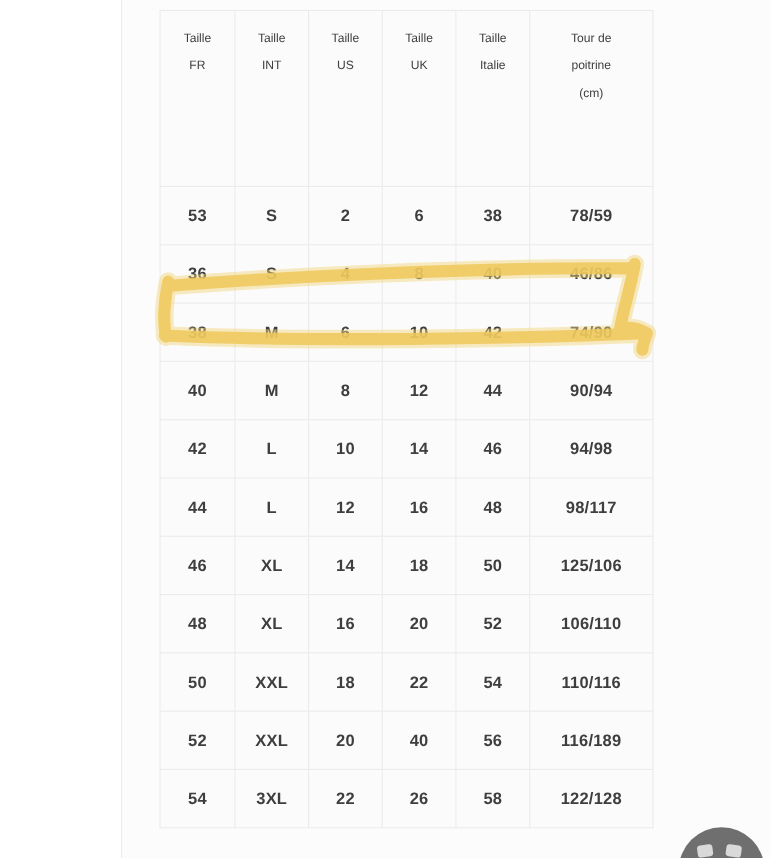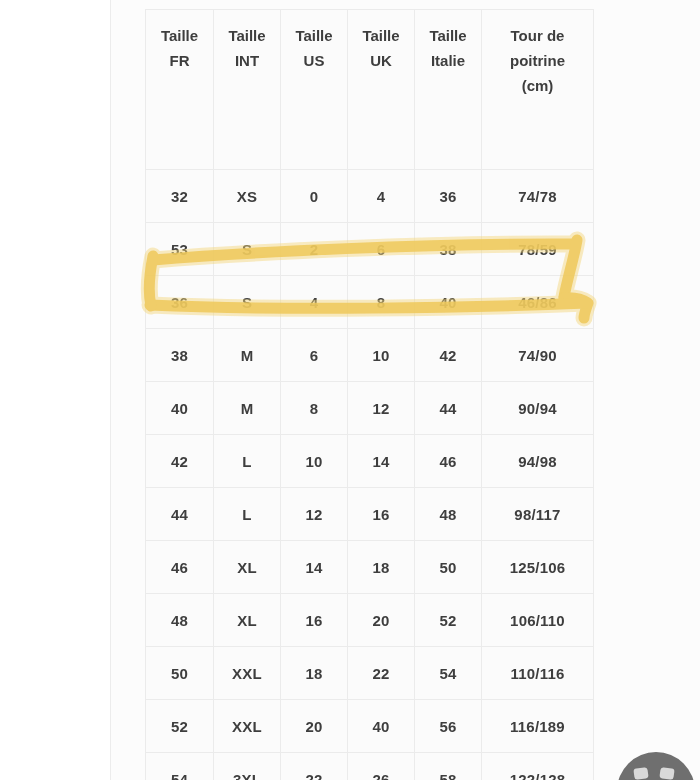--- a/index.html
+++ b/index.html
@@ -41,22 +41,22 @@
   th, td {
     border: 1px solid #ebebeb;
     text-align: center;
     color: #3e3e3e;
     background: #fbfbfb;
   }
   th {
     height: 145px;
     vertical-align: top;
     padding-top: 13px;
-    font-size: 15px;
-    font-weight: bold;
+    font-size: 11px;
+    font-weight: normal;
     line-height: 25px;
     font-stretch: normal;
   }
   th span.hline { display: block; }
   td {
     height: 50px;
     font-size: 15px;
     font-weight: bold;
     letter-spacing: 0.2px;
   }
@@ -132,28 +132,20 @@
             </th>
             <th>
               <span class="hline">Tour de</span>
               <span class="hline">poitrine</span>
               <span class="hline">(cm)</span>
             </th>
           </tr>
       </thead>
       <tbody id="table-body">
           <tr>
-            <td>32</td>
-            <td>XS</td>
-            <td>0</td>
-            <td>4</td>
-            <td>36</td>
-            <td>74/78</td>
-          </tr>
-          <tr>
             <td>53</td>
             <td>S</td>
             <td>2</td>
             <td>6</td>
             <td>38</td>
             <td>78/59</td>
           </tr>
           <tr>
             <td>36</td>
             <td>S</td>

